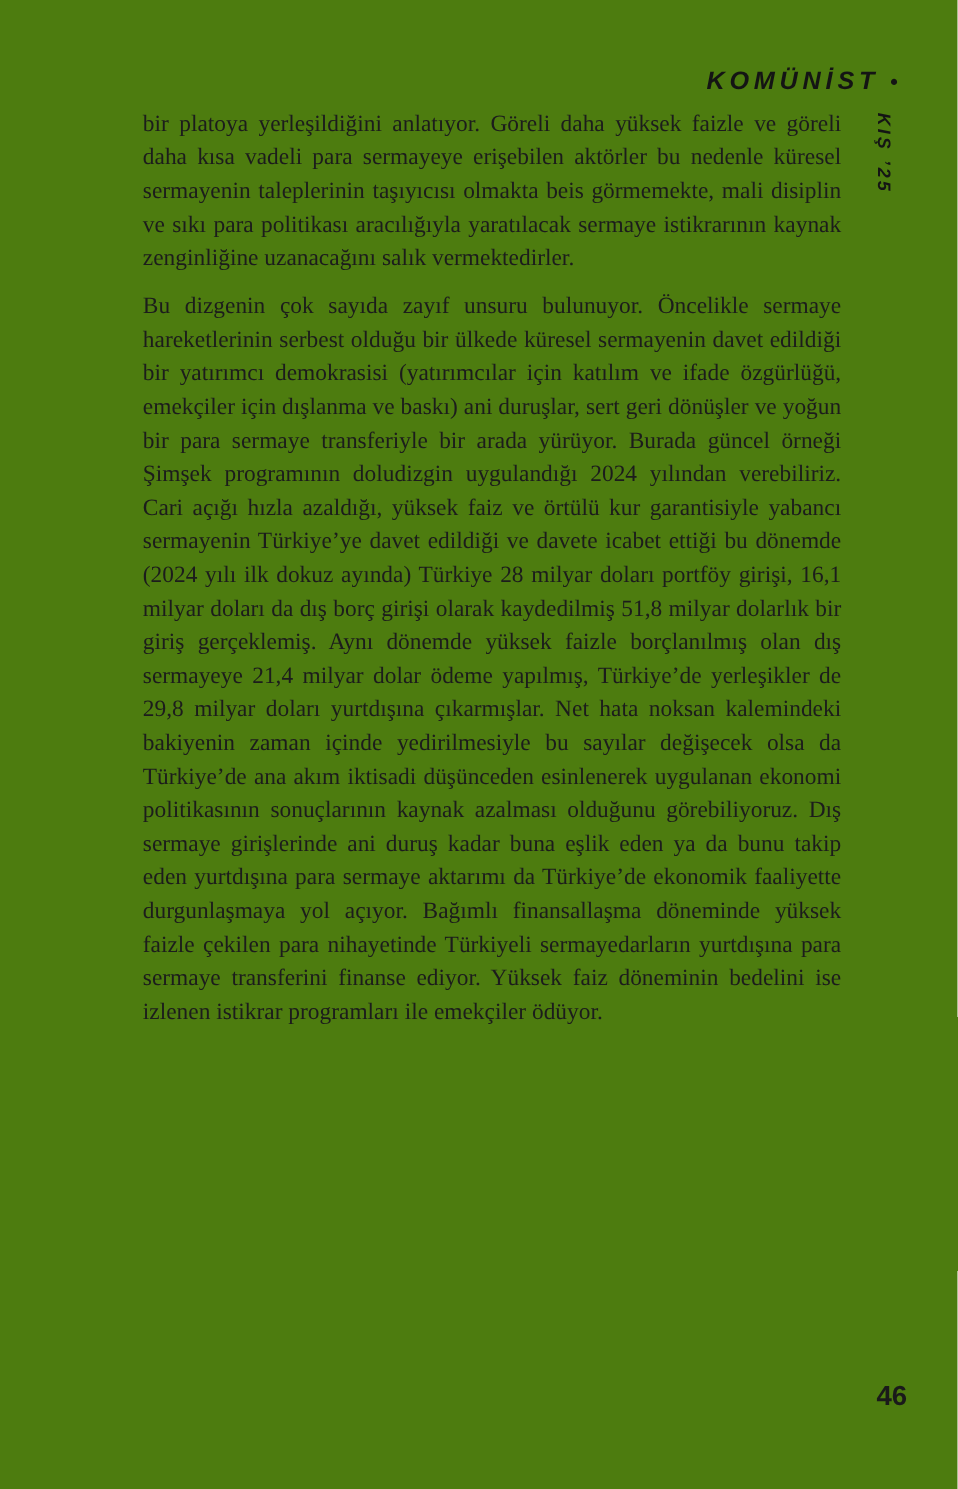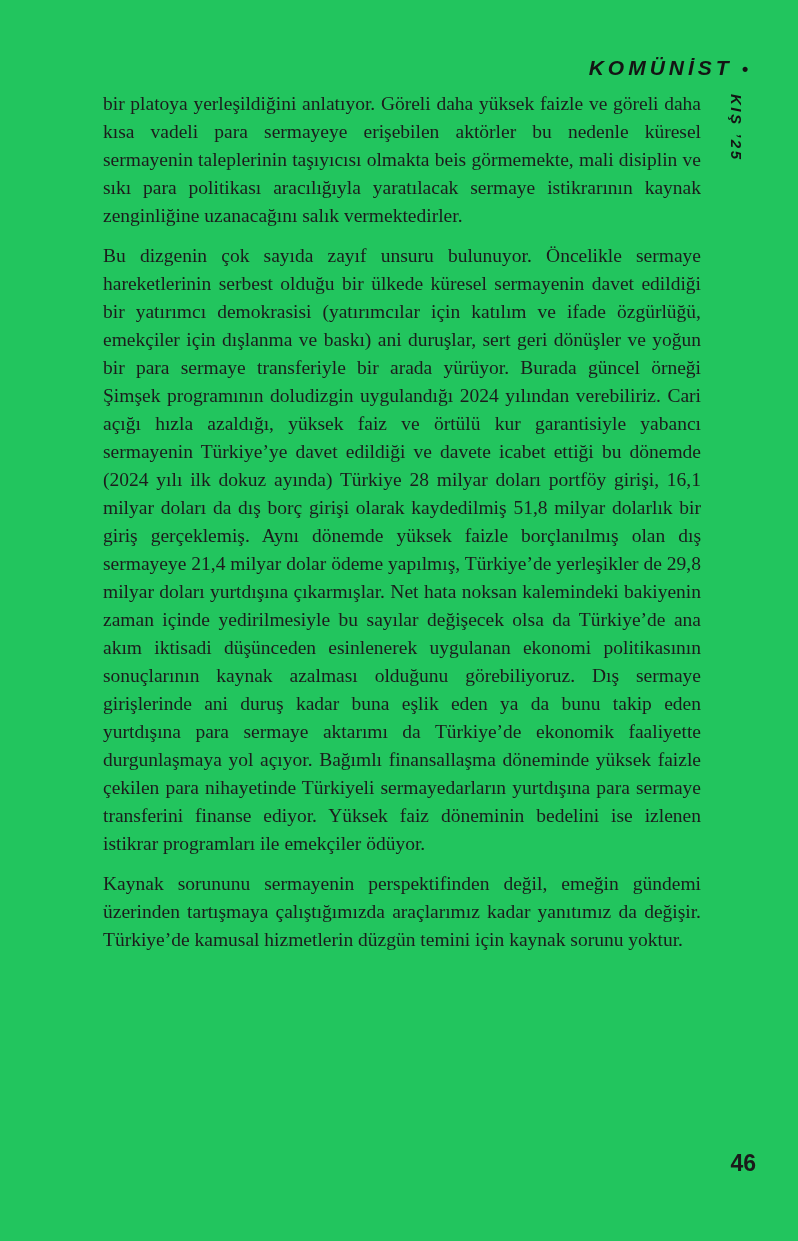--- a/index.html
+++ b/index.html
@@ -4,21 +4,21 @@
 <style>
   html, body {
     margin: 0;
     padding: 0;
     background: #ffffff;
   }
   .page {
     position: relative;
     width: 798px;
     height: 1241px;
-    background: #22c55e;
+    background: #4d7c0f;
     font-family: "Liberation Serif", serif;
     color: #1c1c1c;
     overflow: hidden;
   }
   
   .masthead {
     position: absolute;
     top: 56px;
     right: 50px;
     font-family: "Liberation Sans", sans-serif;
@@ -52,21 +52,21 @@
   .article {
     position: absolute;
     left: 103px;
     top: 90px;
     width: 598px;
     font-size: 19.5px;
     line-height: 28px;
     text-align: justify;
   }
   .article p {
-    margin: 0 0 12px 0;
+    margin: 0 0 12px 16px;
   }
   .article p.question {
     font-style: italic;
   }
   
   .page-number {
     position: absolute;
     top: 1150px;
     right: 42px;
     font-family: "Liberation Sans", sans-serif;
@@ -82,18 +82,17 @@
 
   <div class="masthead">
     <span>KOMÜNİST</span><span class="bullet">•</span>
   </div>
 
   <div class="issue-label">KIŞ ’25</div>
 
   <div class="article">
     <p>bir platoya yerleşildiğini anlatıyor. Göreli daha yüksek faizle ve göreli daha kısa vadeli para sermayeye erişebilen aktörler bu nedenle küresel sermayenin taleplerinin taşıyıcısı olmakta beis görmemekte, mali disiplin ve sıkı para politikası aracılığıyla yaratılacak sermaye istikrarının kaynak zenginliğine uzanacağını salık vermektedirler.</p>
     <p>Bu dizgenin çok sayıda zayıf unsuru bulunuyor. Öncelikle sermaye hareketlerinin serbest olduğu bir ülkede küresel sermayenin davet edildiği bir yatırımcı demokrasisi (yatırımcılar için katılım ve ifade özgürlüğü, emekçiler için dışlanma ve baskı) ani duruşlar, sert geri dönüşler ve yoğun bir para sermaye transferiyle bir arada yürüyor. Burada güncel örneği Şimşek programının doludizgin uygulandığı 2024 yılından verebiliriz. Cari açığı hızla azaldığı, yüksek faiz ve örtülü kur garantisiyle yabancı sermayenin Türkiye’ye davet edildiği ve davete icabet ettiği bu dönemde (2024 yılı ilk dokuz ayında) Türkiye 28 milyar doları portföy girişi, 16,1 milyar doları da dış borç girişi olarak kaydedilmiş 51,8 milyar dolarlık bir giriş gerçeklemiş. Aynı dönemde yüksek faizle borçlanılmış olan dış sermayeye 21,4 milyar dolar ödeme yapılmış, Türkiye’de yerleşikler de 29,8 milyar doları yurtdışına çıkarmışlar. Net hata noksan kalemindeki bakiyenin zaman içinde yedirilmesiyle bu sayılar değişecek olsa da Türkiye’de ana akım iktisadi düşünceden esinlenerek uygulanan ekonomi politikasının sonuçlarının kaynak azalması olduğunu görebiliyoruz. Dış sermaye girişlerinde ani duruş kadar buna eşlik eden ya da bunu takip eden yurtdışına para sermaye aktarımı da Türkiye’de ekonomik faaliyette durgunlaşmaya yol açıyor. Bağımlı finansallaşma döneminde yüksek faizle çekilen para nihayetinde Türkiyeli sermayedarların yurtdışına para sermaye transferini finanse ediyor. Yüksek faiz döneminin bedelini ise izlenen istikrar programları ile emekçiler ödüyor.</p>
-    <p>Kaynak sorununu sermayenin perspektifinden değil, emeğin gündemi üzerinden tartışmaya çalıştığımızda araçlarımız kadar yanıtımız da değişir. Türkiye’de kamusal hizmetlerin düzgün temini için kaynak sorunu yoktur.</p>
   </div>
 
   <div class="page-number">46</div>
 
 </div>
 
 </body></html>

